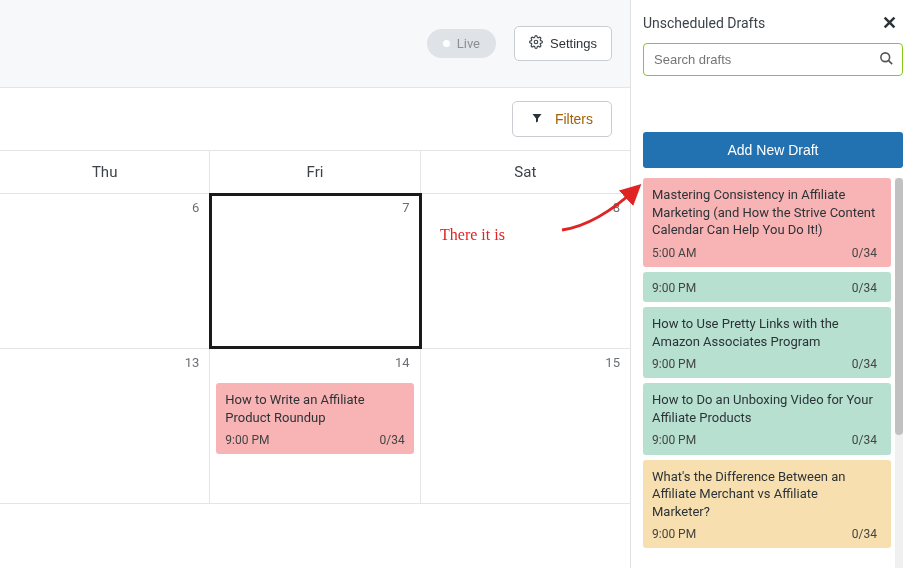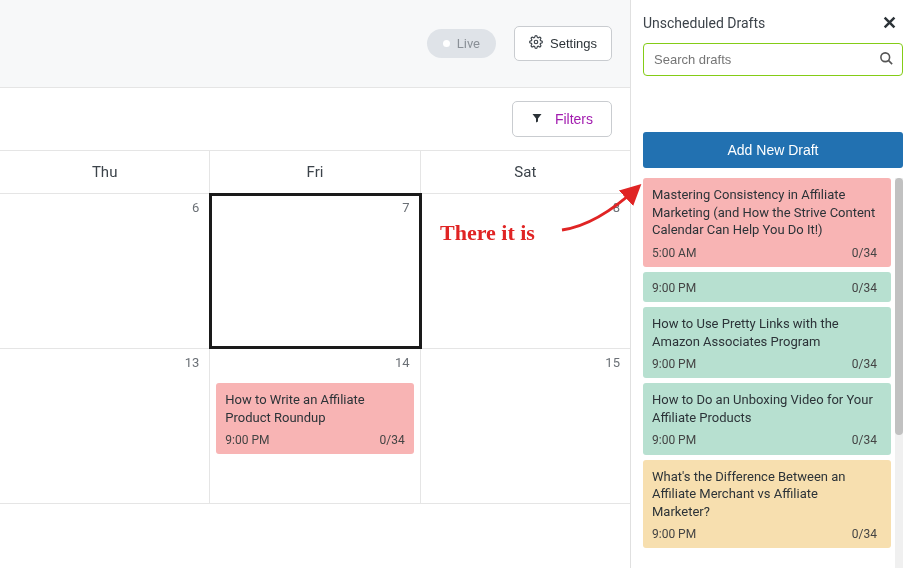--- a/index.html
+++ b/index.html
@@ -4,38 +4,38 @@
 <style>
   * { box-sizing: border-box; margin: 0; padding: 0; }
   html, body { width: 909px; height: 568px; font-family: -apple-system, "Segoe UI", Roboto, Arial, sans-serif; font-size: 13px; color: #2c3338; background: #fff; overflow: hidden; }
   .app { display: flex; height: 100%; }
   .left { flex: 1; display: flex; flex-direction: column; border-right: 1px solid #e0e0e0; }
   .topbar { height: 88px; background: #f7f8f9; border-bottom: 1px solid #e5e5e5; display: flex; align-items: center; justify-content: flex-end; padding: 0 18px; gap: 18px; }
   .live-pill { background: #dfe3e8; color: #8a9097; border-radius: 18px; padding: 7px 16px; display: flex; align-items: center; gap: 7px; font-size: 13px; }
   .live-dot { width: 7px; height: 7px; border-radius: 50%; background: #fff; }
   .settings-btn { border: 1px solid #c9ccd0; background: #fff; border-radius: 5px; padding: 8px 14px; display: flex; align-items: center; gap: 7px; cursor: pointer; font-size: 13px; color: #2c3338; }
   .filters-row { height: 62px; display: flex; align-items: center; justify-content: flex-end; padding: 0 18px; }
-  .filters-btn { border: 1px solid #c9ccd0; background: #fff; border-radius: 5px; padding: 9px 18px; display: flex; align-items: flex-start; gap: 12px; cursor: pointer; font-size: 14px; color: #a21caf; }
+  .filters-btn { border: 1px solid #c9ccd0; background: #fff; border-radius: 5px; padding: 9px 18px; display: flex; align-items: flex-start; gap: 12px; cursor: pointer; font-size: 14px; color: #a16207; }
   .cal { position: relative; flex: 1; }
   .cal-head { display: flex; height: 44px; border-top: 1px solid #e5e5e5; border-bottom: 1px solid #e5e5e5; }
   .cal-head div { flex: 1; display: flex; align-items: center; justify-content: center; border-right: 1px solid #e5e5e5; font-size: 15px; color: #3c434a; }
   .cal-head div:last-child { border-right: none; }
   .cal-row { display: flex; height: 155px; border-bottom: 1px solid #e5e5e5; }
   .cal-cell { flex: 1; border-right: 1px solid #e5e5e5; position: relative; padding: 6px; }
   .cal-cell:last-child { border-right: none; }
   .day-num { position: absolute; top: 6px; right: 10px; font-size: 13px; color: #6b7076; }
   .cell-focus { outline: 3px solid #1a1a1a; outline-offset: -2px; }
   .event { margin-top: 28px; border-radius: 3px; padding: 8px 9px 6px 9px; font-size: 13px; line-height: 1.35; }
   .event-title { margin-bottom: 6px; }
   .event-meta { display: flex; justify-content: space-between; font-size: 12px; color: #444; margin-top: 6px; }
   .c-red { background: #f8b4b4; }
   .c-green { background: #b7e0d0; }
   .c-orange { background: #f7dfaf; }
 
-  .annot { position: absolute; left: 440px; top: 70px; color: #e02424; font-family: "Comic Sans MS", "Segoe Script", cursive; font-size: 22px; font-weight: bold; pointer-events: none; }
+  .annot { position: absolute; left: 440px; top: 76px; color: #e02424; font-family: "Comic Sans MS", "Segoe Script", cursive; font-size: 16px; font-weight: normal; pointer-events: none; }
   .arrow { position: absolute; left: 557px; top: 30px; width: 90px; height: 55px; pointer-events: none; }
 
   .right { width: 278px; display: flex; flex-direction: column; padding: 12px 6px 0 12px; }
   .right-head { display: flex; justify-content: space-between; align-items: center; padding-right: 6px; margin-bottom: 10px; }
   .right-title { font-size: 14px; color: #3c434a; }
   .close-x { font-size: 18px; font-weight: bold; cursor: pointer; }
   .search-wrap { position: relative; margin-bottom: 10px; }
   .search-in { width: 100%; border: 1px solid #84cc16; border-radius: 4px; padding: 8px 30px 8px 10px; font-size: 13px; }
   .search-ico { position: absolute; right: 9px; top: 8px; color: #6b7076; }
   .add-btn { width: 100%; background: #2271b1; color: #fff; border: none; border-radius: 3px; padding: 10px 0; font-size: 14px; cursor: pointer; margin-bottom: 10px; margin-top: 46px; }

